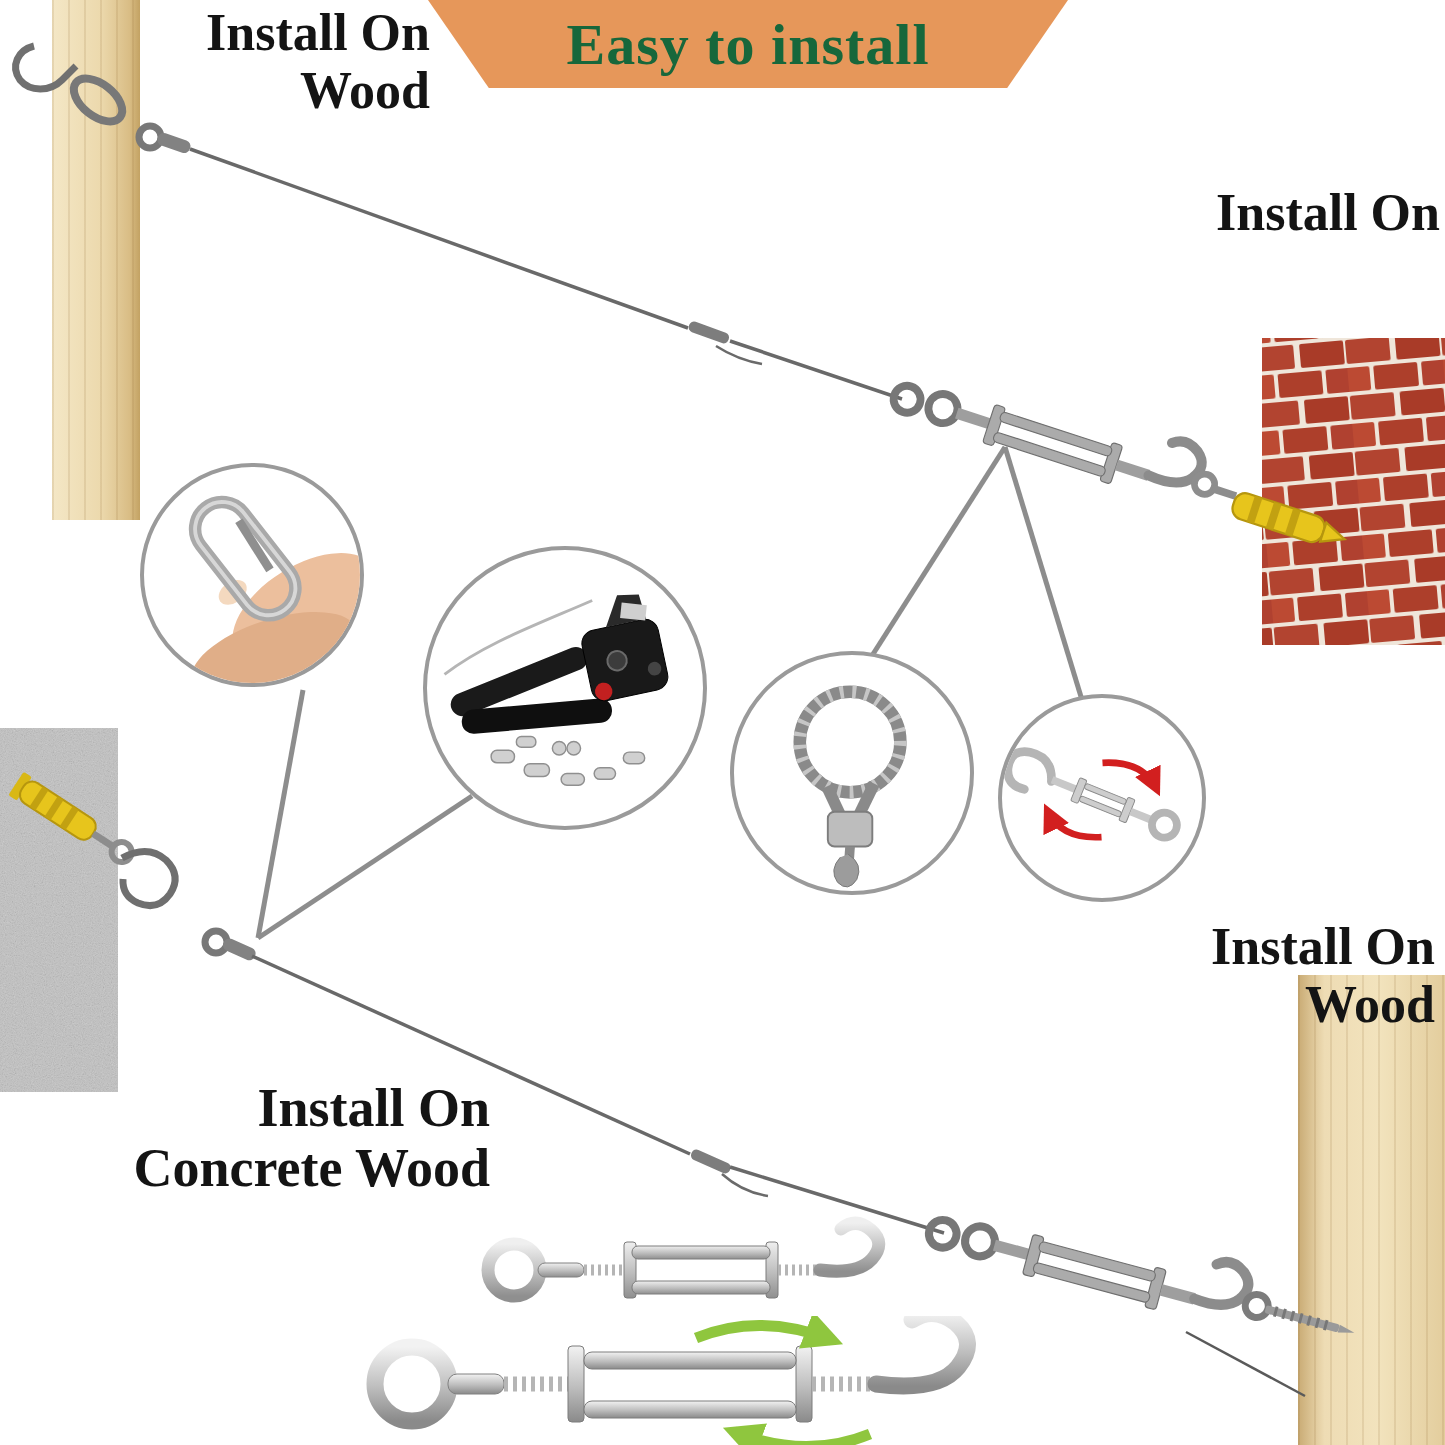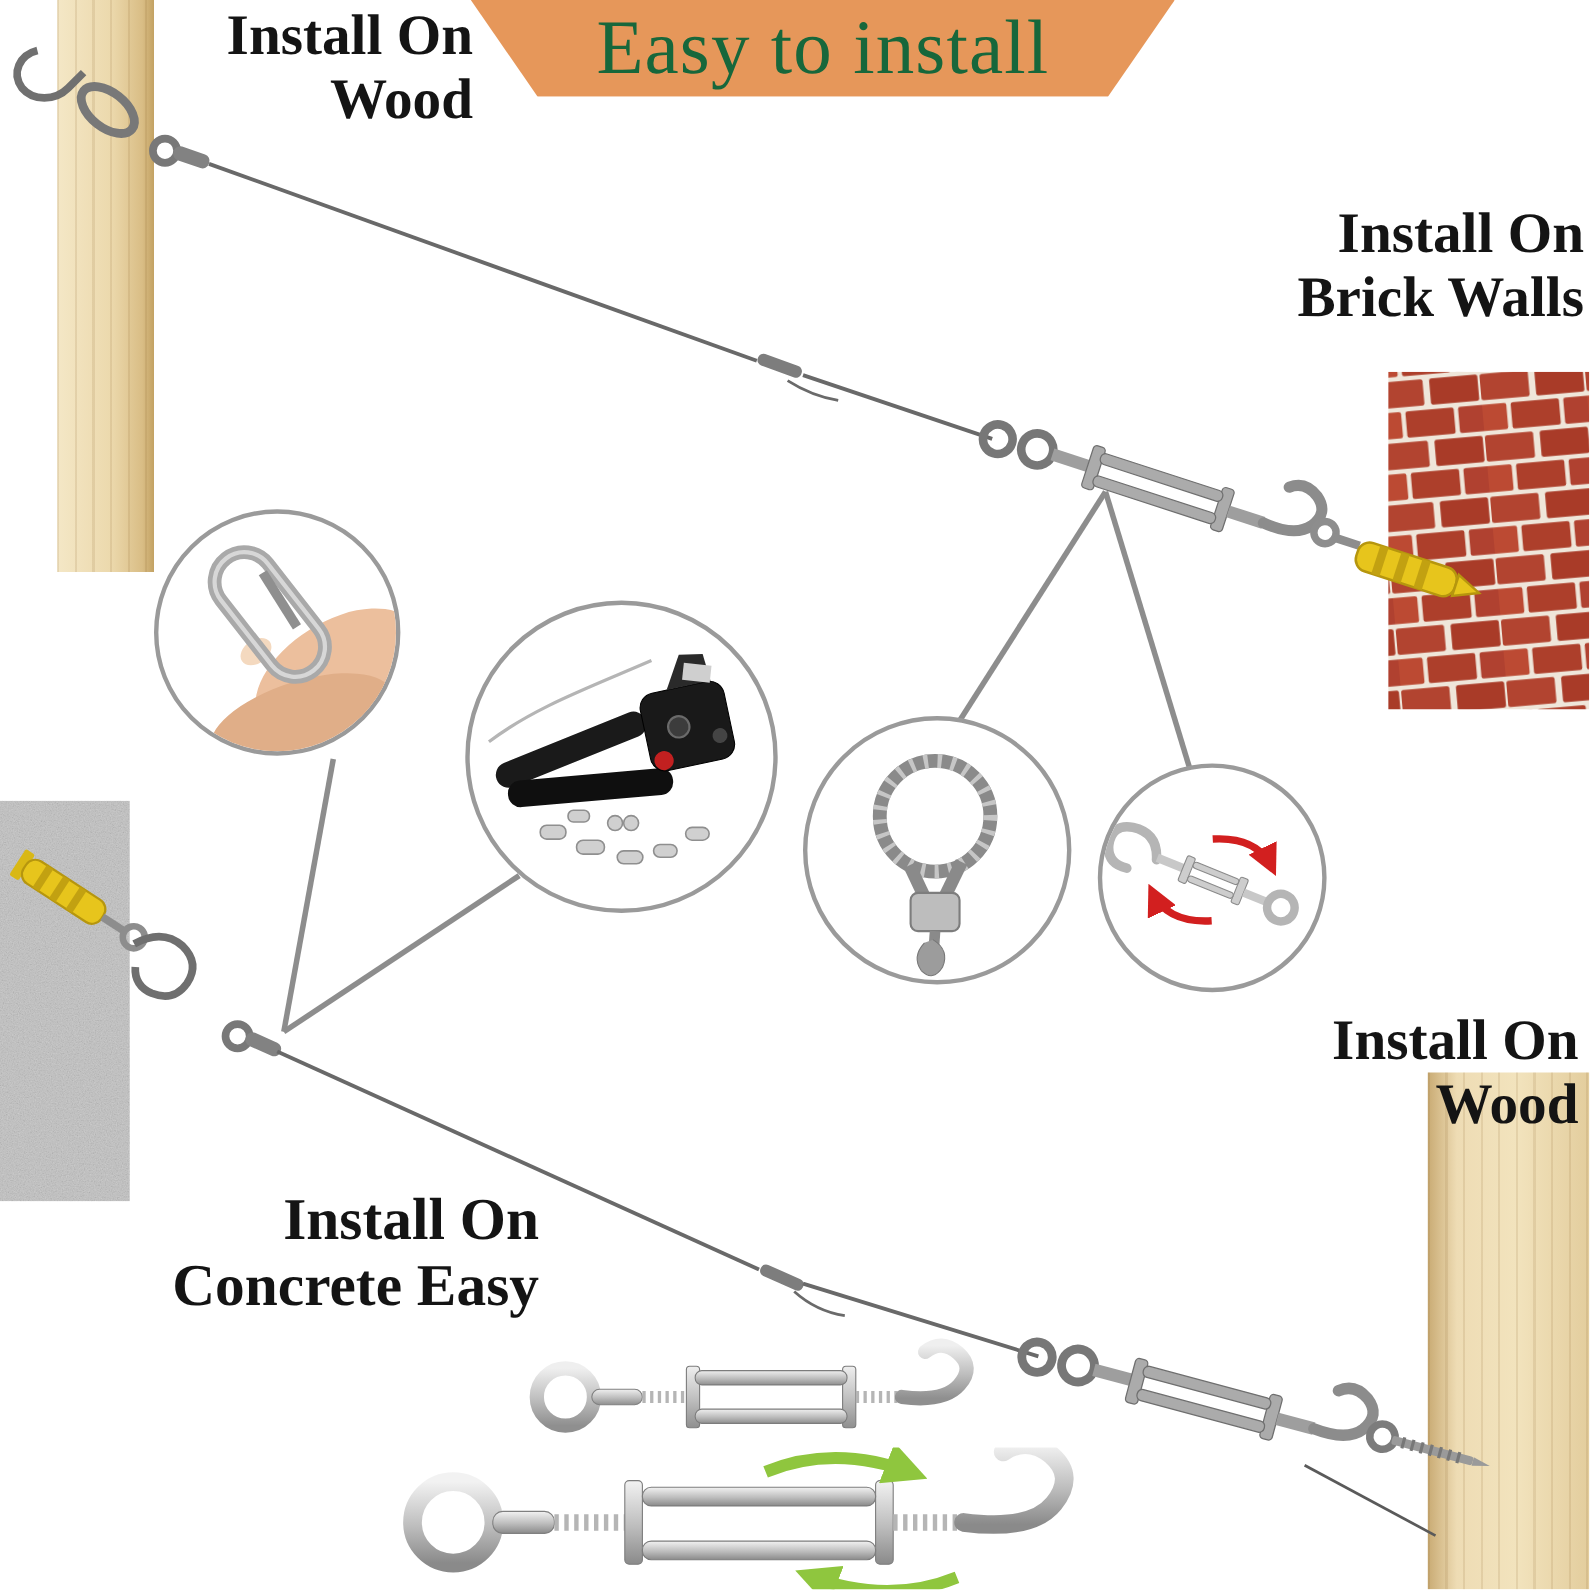--- a/index.html
+++ b/index.html
@@ -22,21 +22,21 @@
   .callout svg{display:block;width:100%;height:100%}
   .c1{left:140px;top:463px;width:224px;height:224px}
   .c2{left:423px;top:546px;width:284px;height:284px}
   .c3{left:730px;top:651px;width:244px;height:244px}
   .c4{left:998px;top:694px;width:208px;height:208px}
   
   .banner{position:absolute;left:428px;top:0;width:640px;height:88px;
     background:var(--banner-bg,#e6975a);
     clip-path:polygon(0 0,100% 0,90.5% 100%,9.5% 100%);
     display:flex;align-items:center;justify-content:center}
-  .banner span{font-size:70px;font-weight:normal;color:var(--banner-text,#17673b);letter-spacing:1px}
+  .banner span{font-size:58px;font-weight:bold;color:var(--banner-text,#17673b);letter-spacing:1px}
   
   .label{position:absolute;text-align:right;font-weight:bold;color:var(--label-text,#141414);line-height:1.12}
   .label div{white-space:nowrap}
   .lbl-wood-top{left:60px;top:4px;width:370px;font-size:52px}
   .lbl-brick{left:1030px;top:184px;width:410px;font-size:52px}
   .lbl-wood-right{left:1055px;top:918px;width:380px;font-size:52px}
   .lbl-concrete{left:10px;top:1078px;width:480px;font-size:54px}
   
   .product{position:absolute}
   .tb-a{left:478px;top:1216px;width:432px;height:108px}
@@ -278,24 +278,23 @@
   <div class="banner">
     <span>Easy to install</span>
   </div>
 
   <div class="label lbl-wood-top">
     <div>Install On</div>
     <div>Wood</div>
   </div>
   <div class="label lbl-brick">
     <div>Install On</div>
-    <div>Brick Walls</div>
   </div>
   <div class="label lbl-wood-right">
     <div>Install On</div>
     <div>Wood</div>
   </div>
   <div class="label lbl-concrete">
     <div>Install On</div>
-    <div>Concrete Easy</div>
+    <div>Concrete Wood</div>
   </div>
 
 </div>
 
 </body></html>

